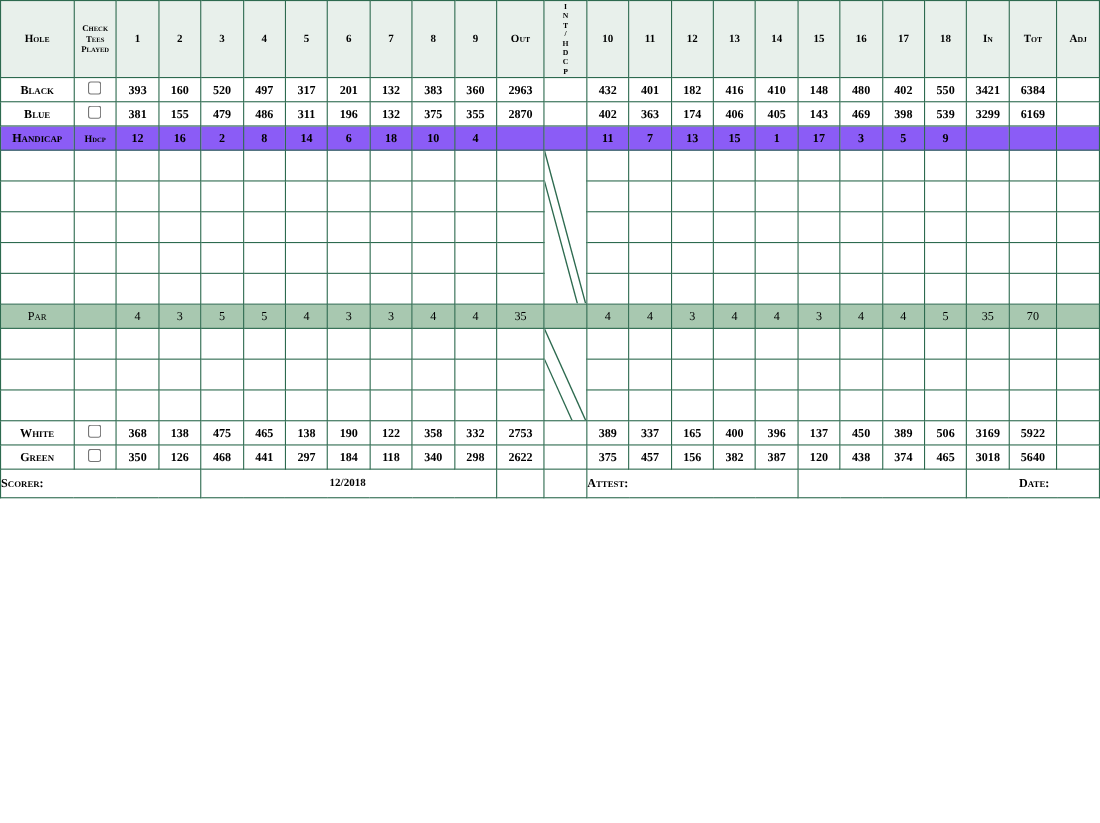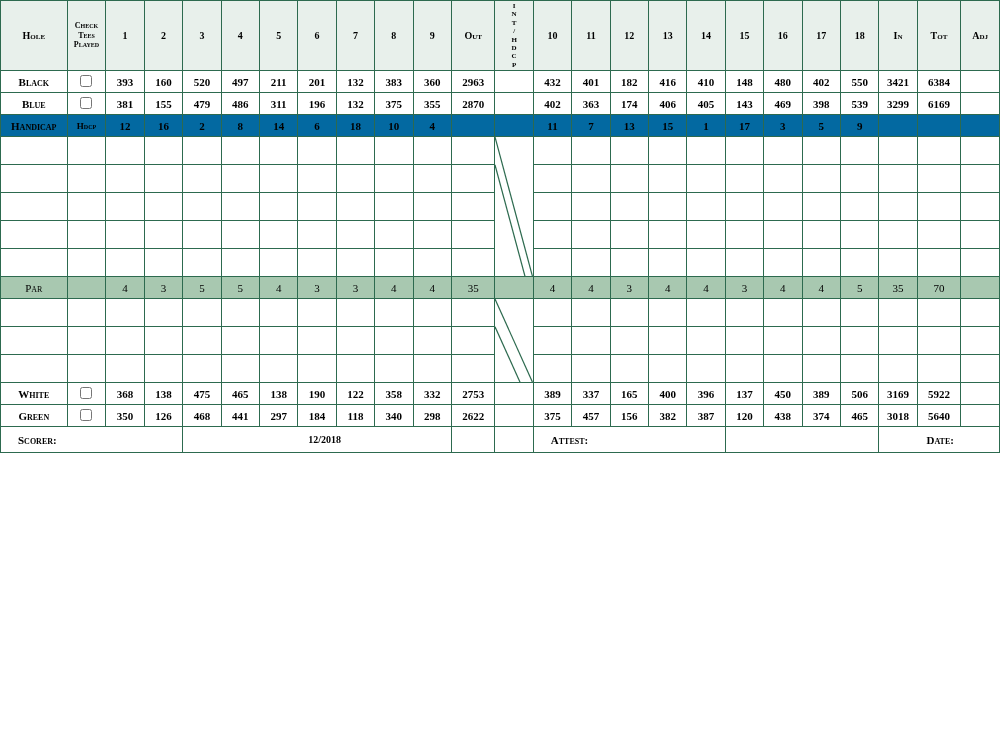--- a/index.html
+++ b/index.html
@@ -26,37 +26,37 @@
       background-color: #e8f0eb;
       font-variant: small-caps;
       font-weight: bold;
       font-size: 10px;
     }
     .tee-row td {
       font-variant: small-caps;
       font-weight: bold;
     }
     .handicap-row td {
-      background-color: #0369a1;
+      background-color: #8b5cf6;
       font-variant: small-caps;
       font-weight: bold;
     }
     .par-row td {
       background-color: #a8c8b0;
       font-variant: small-caps;
       font-weight: normal;
     }
     .empty-row td {
       height: 28px;
     }
     .scorer-row td {
       font-variant: small-caps;
       font-weight: bold;
       text-align: left;
-      padding-left: 17px;
+      padding-left: 0;
       height: 26px;
     }
     .hole-label {
       font-variant: small-caps;
       font-weight: bold;
       text-align: left;
       padding-left: 4px;
       min-width: 52px;
     }
     .check-tees {
@@ -157,21 +157,21 @@
     <th>Adj</th>
   </tr>
 
   <tr class="tee-row">
     <td class="hole-label">Black</td>
     <td class="checkbox-cell"><input type="checkbox" style=""></td>
     <td>393</td>
     <td>160</td>
     <td>520</td>
     <td>497</td>
-    <td>211</td>
+    <td>317</td>
     <td>201</td>
     <td>132</td>
     <td>383</td>
     <td>360</td>
     <td>2963</td>
     <td></td>
     <td>432</td>
     <td>401</td>
     <td>182</td>
     <td>416</td>

